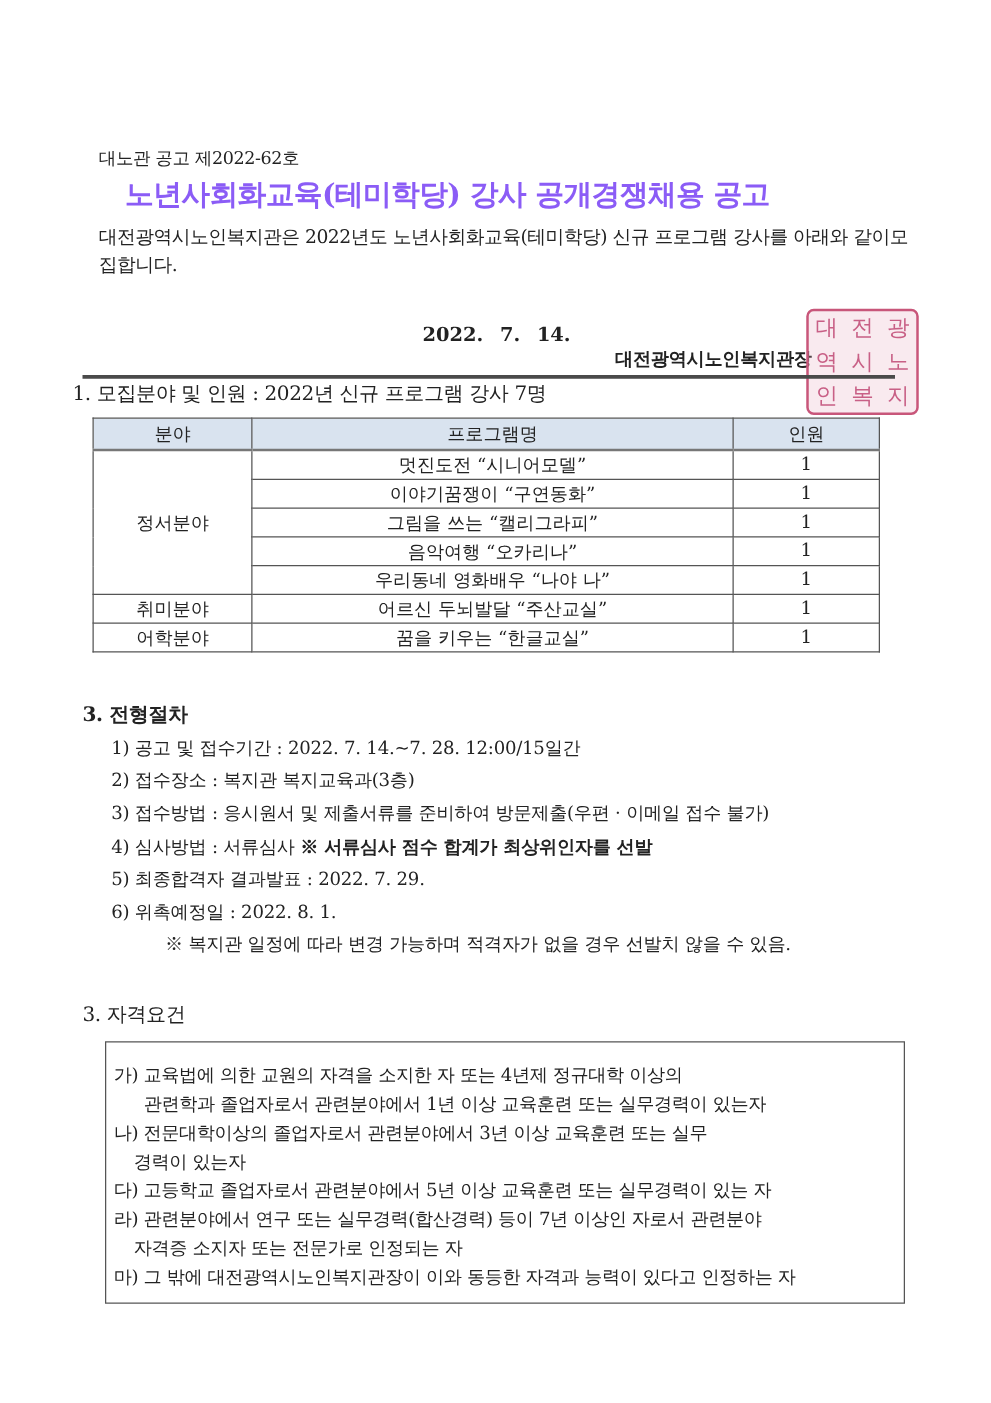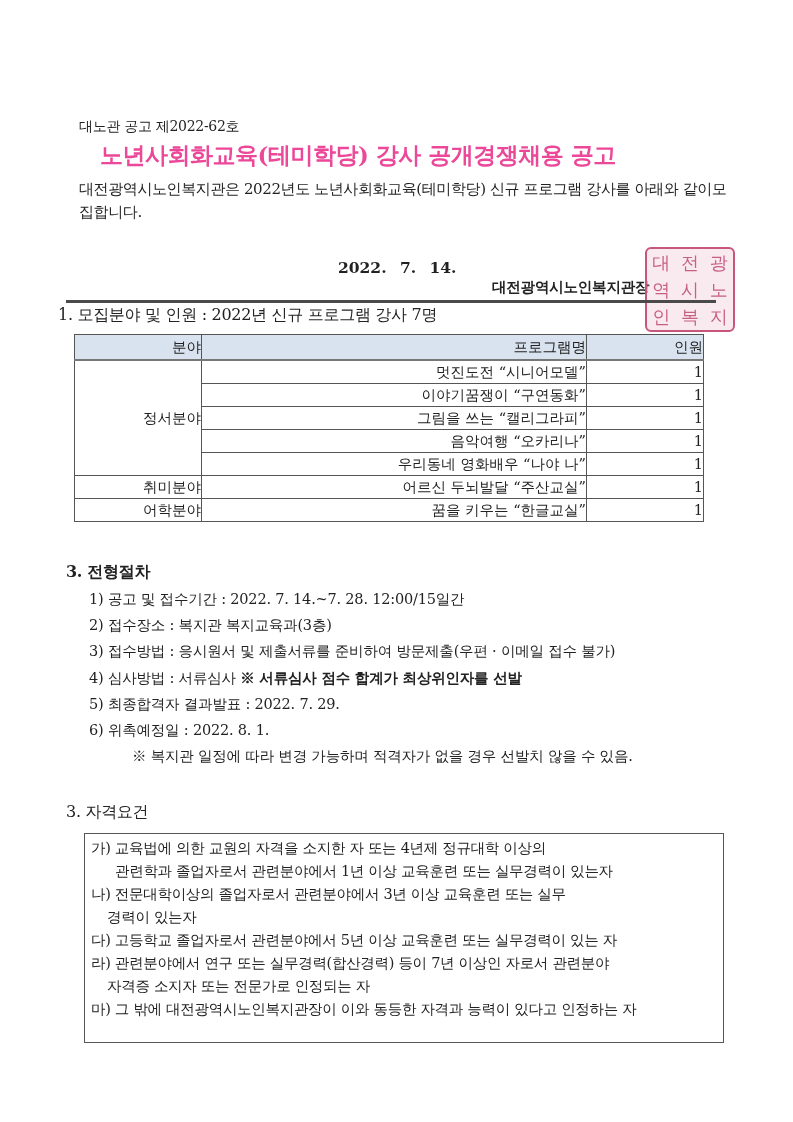--- a/index.html
+++ b/index.html
@@ -1,44 +1,44 @@
 <!DOCTYPE html>
 <html><head>
 <meta charset="utf-8">
 <style>
   html, body { margin: 0; padding: 0; background: #ffffff; }
   body { width: 793px; height: 1122px; position: relative; overflow: hidden;
          font-family: "DejaVu Serif", "Liberation Serif", serif; color: #222; }
   .abs { position: absolute; }
   .notice-no { left: 79px; top: 118px; font-size: 14px; letter-spacing: -0.3px; }
-  .title { left: 100px; top: 140px; font-size: 23px; font-weight: bold; letter-spacing: -0.5px; color: #ec4899; }
+  .title { left: 100px; top: 140px; font-size: 23px; font-weight: bold; letter-spacing: -0.5px; color: #8b5cf6; }
   .intro { left: 79px; top: 178px; width: 660px; font-size: 15px; line-height: 23px; letter-spacing: -0.4px; }
   .date { left: 338px; top: 258px; font-size: 15.5px; font-weight: bold; word-spacing: 8px; }
   .org { left: 480px; top: 278px; font-size: 14.5px; font-weight: bold; letter-spacing: -0.2px; padding-left: 12px; }
   .rule { left: 66px; top: 300px; width: 650px; height: 3px; background: #4a4a4a; }
   .seal { left: 645px; top: 247px; width: 90px; height: 85px; border: 2px solid #c8567a;
           border-radius: 6px; background: rgba(230,170,190,0.25); box-sizing: border-box;
           display: grid; grid-template-columns: repeat(3, 1fr); grid-template-rows: repeat(3, 1fr);
           color: #c04874; font-size: 18px; line-height: 1; text-align: center; align-items: center; }
   .seal span { opacity: 0.85; }
   .sec-heading { font-size: 16px; letter-spacing: -0.3px; }
   .sec1 { left: 58px; top: 305px; }
   table.recruit { position: absolute; left: 74px; top: 334px; width: 630px; border-collapse: collapse; font-size: 14.5px; }
-  table.recruit th, table.recruit td { border: 1px solid #555; text-align: right; height: 22px; padding: 0; font-weight: normal; margin-left: 37px; }
+  table.recruit th, table.recruit td { border: 1px solid #555; text-align: center; height: 22px; padding: 0; font-weight: normal; margin-left: 37px; }
   table.recruit th { background: #d9e3ef; border-bottom: 2px solid #777; height: 24px; }
   table.recruit .c1 { width: 126px; }
   table.recruit .c3 { width: 116px; }
   .sec2 { left: 66px; top: 562px; font-weight: bold; }
   .steps { left: 89px; top: 586px; font-size: 14.5px; line-height: 26.2px; letter-spacing: -0.2px; }
   .steps div { white-space: nowrap; }
   .steps .bold { font-weight: bold; }
   .steps .note { padding-left: 43px; }
   .sec3 { left: 66px; top: 802px; }
   .qual-box { left: 84px; top: 833px; width: 640px; height: 210px; border: 1px solid #555; box-sizing: border-box;
-              padding: 3px 6px; font-size: 14.5px; line-height: 23px; letter-spacing: -0.3px; }
+              padding: 16px 6px; font-size: 14.5px; line-height: 23px; letter-spacing: -0.3px; }
   .qual-box .cont { padding-left: 24px; }
   .qual-box .cont2 { padding-left: 16px; }
 </style>
 </head>
 <body>
 
 <div class="abs notice-no">대노관 공고 제2022-62호</div>
 <div class="abs title">노년사회화교육(테미학당) 강사 공개경쟁채용 공고</div>
 <div class="abs intro">대전광역시노인복지관은 2022년도 노년사회화교육(테미학당) 신규 프로그램 강사를 아래와 같이모집합니다.</div>
 <div class="abs date">2022.  7.  14.</div>

